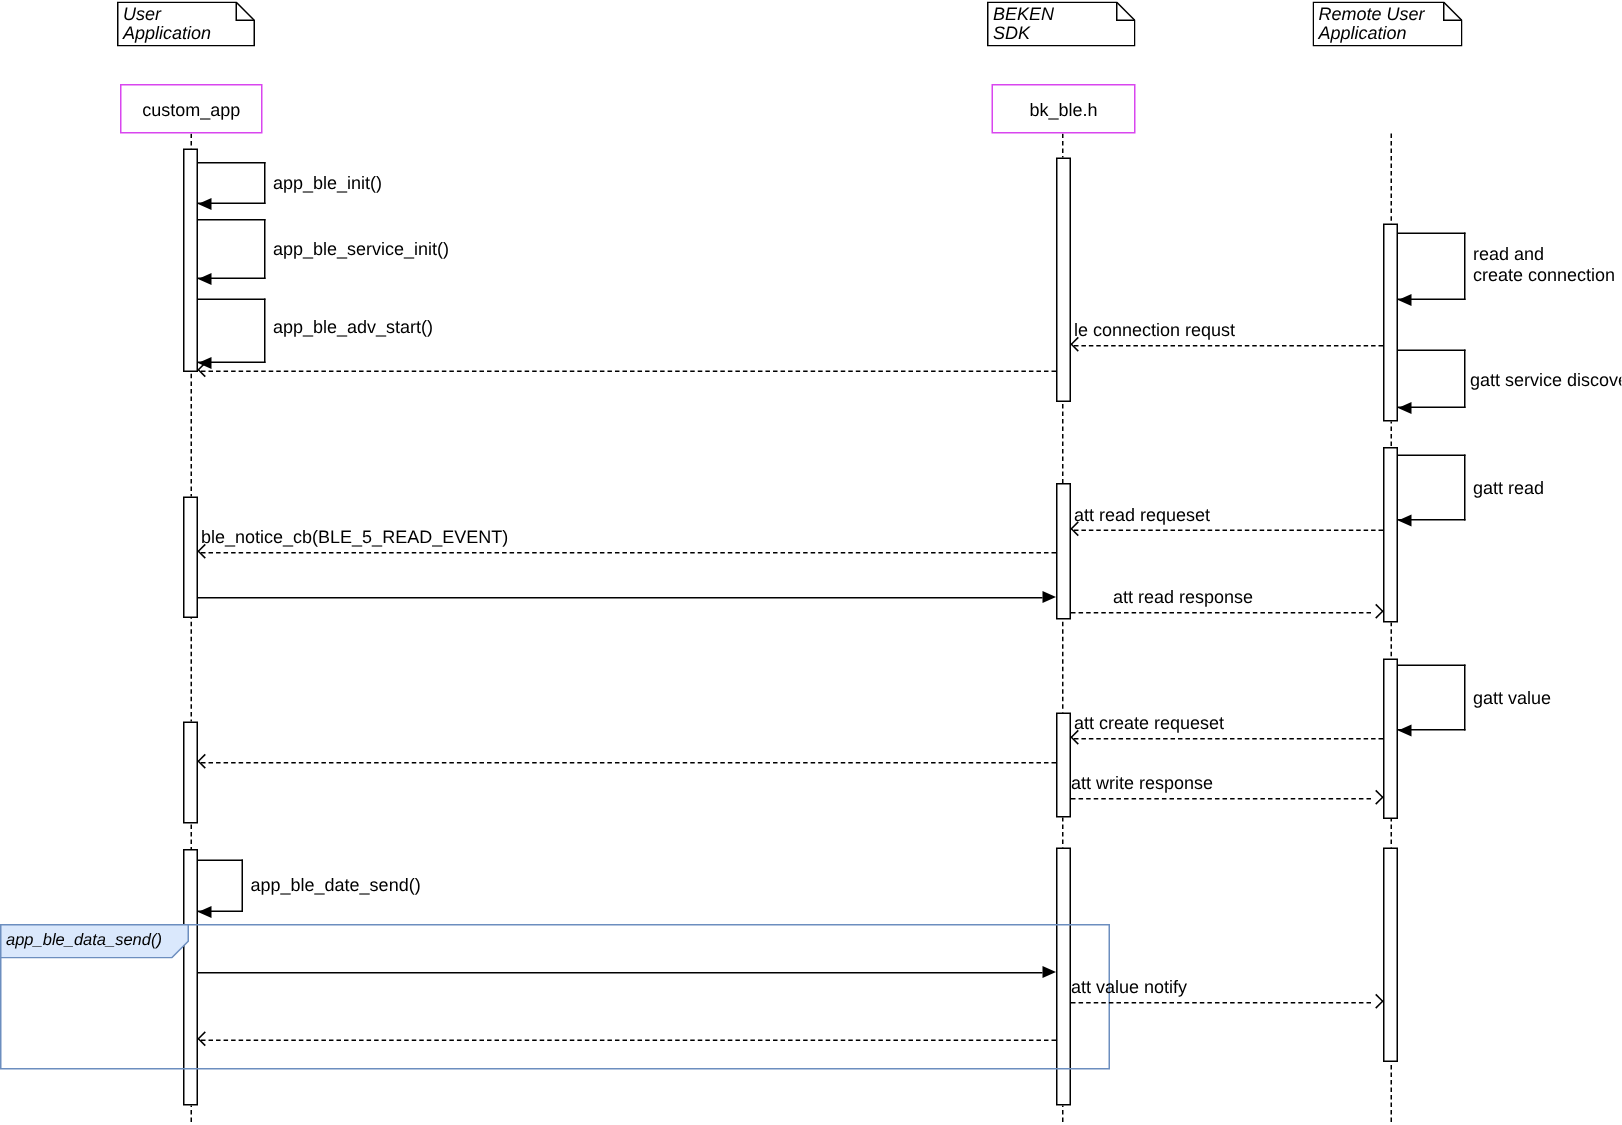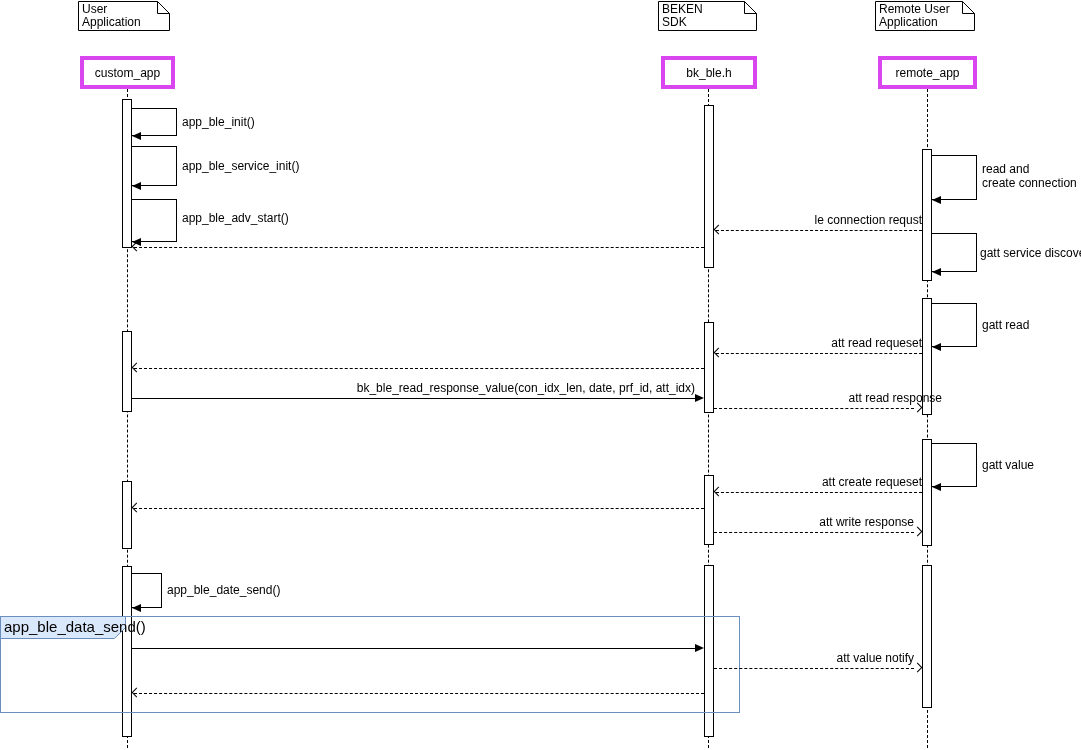--- a/index.html
+++ b/index.html
@@ -2,40 +2,40 @@
 <html><head>
 <meta charset="utf-8">
 <style>
   * { margin:0; padding:0; box-sizing:border-box; }
   html,body { background:#ffffff; }
   .canvas {
     position:relative; width:1081px; height:750px; background:#ffffff;
     font-family:"Liberation Sans","DejaVu Sans",sans-serif; color:#000;
     overflow:hidden;
   }
-  .note { position:absolute; }
+  .note { position:absolute;font-style:italic; }
   .note svg { position:absolute; left:0; top:0; }
   .note-text { position:absolute; left:4px; top:2px; font-size:12px; line-height:13px; white-space:nowrap; }
-  .pbox { position:absolute; border:4px solid #d946ef; background:#fff; display:flex; align-items:center; justify-content:center; font-size:12px; }
+  .pbox { position:absolute; border:1px solid #d946ef; background:#fff; display:flex; align-items:center; justify-content:center; font-size:12px; }
   .lifeline { position:absolute; width:0; border-left:1px dashed #000; }
   .act { position:absolute; width:10px; border:1px solid #000; background:#fff; }
   .selfcall { position:absolute; border:1px solid #000; border-left:none; background:transparent; }
   .tri-left  { position:absolute; width:0; height:0; border-top:4px solid transparent; border-bottom:4px solid transparent; border-right:9px solid #000; }
   .tri-right { position:absolute; width:0; height:0; border-top:4px solid transparent; border-bottom:4px solid transparent; border-left:9px solid #000; }
   .chev { position:absolute; width:7px; height:7px; border-right:1px solid #000; border-bottom:1px solid #000; }
   .chev-right { transform:rotate(-45deg); }
   .chev-left  { transform:rotate(135deg); }
   .hline { position:absolute; height:0; }
   .solid  { border-top:1px solid #000; }
   .dashed { border-top:1px dashed #000; }
   .mlabel { position:absolute; font-size:12px; white-space:nowrap; line-height:14px; }
-  .center { text-align:right; }
+  .center { text-align:left; }
   .frame { position:absolute; border:1px solid #6c8ebf; background:transparent; }
   .frame-tab { position:absolute; }
-  .frame-label { font-size:15px; }
+  .frame-label { font-size:11px;font-style:italic; }
 </style>
 </head>
 <body>
 
 <div class="canvas">
 
   <div class="note" style="left:78px;top:1px;width:92px;height:30px">
     <svg width="92" height="30" viewBox="0 0 92 30">
       <path d="M0.5,0.5 L79.5,0.5 L91.5,12.5 L91.5,29.5 L0.5,29.5 Z" fill="#ffffff" stroke="#000000"></path>
       <path d="M79.5,0.5 L79.5,12.5 L91.5,12.5" fill="none" stroke="#000000"></path>
@@ -70,23 +70,20 @@
 
   <div class="lifeline" style="left:127px;top:89px;height:659px"></div>
   <div class="lifeline" style="left:708px;top:89px;height:659px"></div>
   <div class="lifeline" style="left:927px;top:89px;height:659px"></div>
 
   <div class="pbox" style="left:80px;top:56px;width:95px;height:33px">
     <span>custom_app</span>
   </div>
   <div class="pbox" style="left:661px;top:56px;width:96px;height:33px">
     <span>bk_ble.h</span>
-  </div>
-  <div class="pbox" style="left:878px;top:56px;width:99px;height:33px">
-    <span>remote_app</span>
   </div>
 
   <div class="act" style="left:122px;top:99px;height:149px"></div>
   <div class="act" style="left:122px;top:331px;height:81px"></div>
   <div class="act" style="left:122px;top:481px;height:68px"></div>
   <div class="act" style="left:122px;top:566px;height:171px"></div>
 
   <div class="act" style="left:704px;top:105px;height:163px"></div>
   <div class="act" style="left:704px;top:322px;height:91px"></div>
   <div class="act" style="left:704px;top:475px;height:70px"></div>
@@ -144,24 +141,24 @@
 
   <div class="hline dashed" style="left:134px;top:247px;width:570px"></div>
   <div class="chev chev-left" style="left:133px;top:243px"></div>
 
   <div class="hline dashed" style="left:716px;top:353px;width:206px"></div>
   <div class="chev chev-left" style="left:715px;top:349px"></div>
   <div class="mlabel center" style="left:716px;top:336px;width:206px">att read requeset</div>
 
   <div class="hline dashed" style="left:134px;top:368px;width:570px"></div>
   <div class="chev chev-left" style="left:133px;top:364px"></div>
+  <div class="mlabel center" style="left:134px;top:351px;width:570px">ble_notice_cb(BLE_5_READ_EVENT)</div>
 
   <div class="hline solid" style="left:132px;top:398px;width:563px"></div>
   <div class="tri-right" style="left:695px;top:394px"></div>
-  <div class="mlabel center" style="left:132px;top:381px;width:563px">bk_ble_read_response_value(con_idx_len, date, prf_id, att_idx)</div>
 
   <div class="hline dashed" style="left:714px;top:408px;width:200px"></div>
   <div class="chev chev-right" style="left:914px;top:404px"></div>
   <div class="mlabel center" style="left:742px;top:391px;width:200px">att read response</div>
 
   <div class="hline dashed" style="left:716px;top:492px;width:206px"></div>
   <div class="chev chev-left" style="left:715px;top:488px"></div>
   <div class="mlabel center" style="left:716px;top:475px;width:206px">att create requeset</div>
 
   <div class="hline dashed" style="left:134px;top:508px;width:570px"></div>

